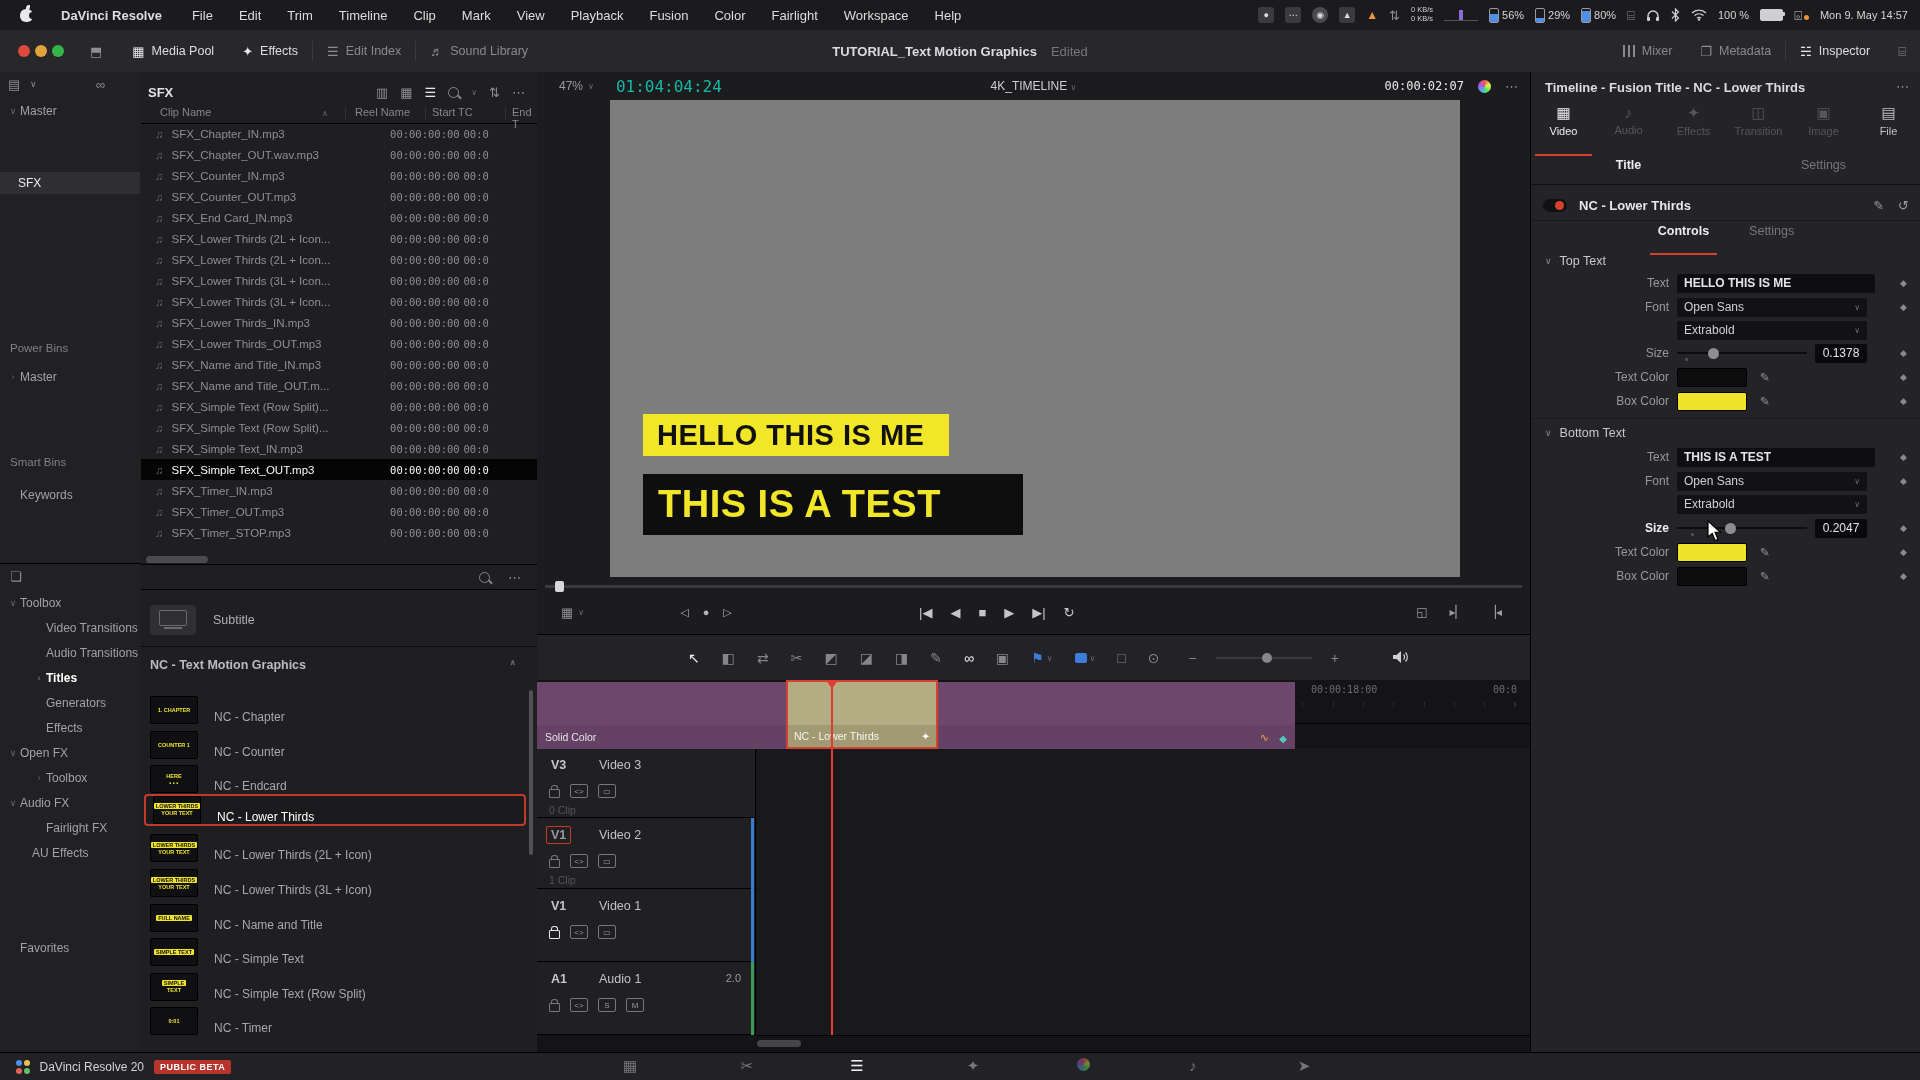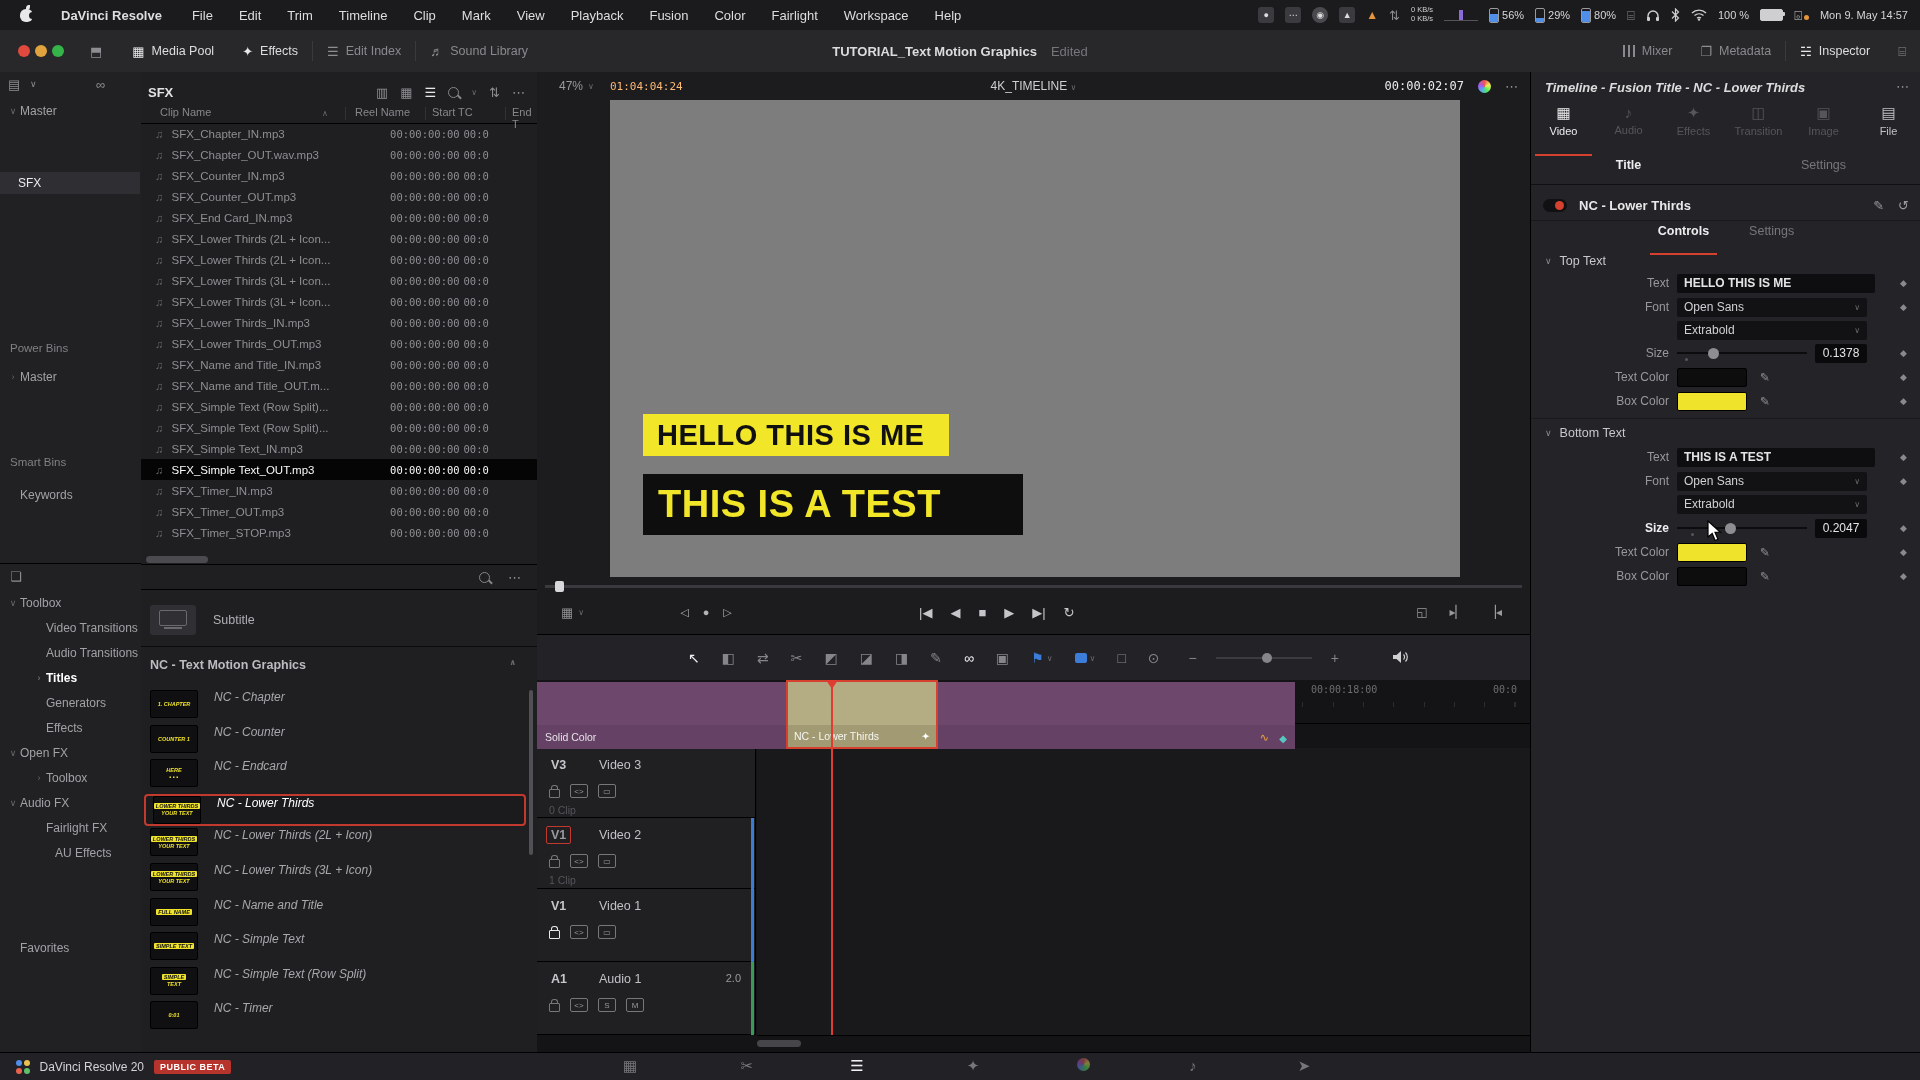--- a/index.html
+++ b/index.html
@@ -58,21 +58,21 @@
   .mrow .mtc{width:80px;font-size:10.5px;}
   .mrow.sel{background:#050506;color:#fafafa;}
   .hscroll{position:absolute;left:5px;top:484px;width:62px;height:7px;background:#4a4a4f;border-radius:4px;}
   #media-search{position:absolute;left:0;top:492px;width:396px;height:26px;border-top:1px solid #000;border-bottom:1px solid #000;display:flex;align-items:center;justify-content:flex-end;gap:18px;padding-right:16px;box-sizing:border-box;}
   
   #subtitle-row{position:absolute;left:0;top:522px;width:396px;height:52px;display:flex;align-items:center;border-bottom:1px solid #0a0a0c;}
   .subthumb{width:46px;height:30px;margin-left:9px;background:#303034;border-radius:3px;position:relative;}
   .subthumb::before{content:'';position:absolute;left:9px;top:5px;right:9px;bottom:9px;border:1px solid #6a6a6e;border-radius:2px;}
   .subthumb::after{content:'';position:absolute;left:14px;bottom:6px;right:14px;height:2px;background:#6a6a6e;}
   #titles-group-header{position:absolute;left:9px;top:586px;width:380px;display:flex;color:#bcbcc0;font-size:12.5px;font-weight:bold;}
-  .titem{position:absolute;left:2px;width:390px;height:34px;display:flex;align-items:flex-start;color:#a8a8ac;font-size:12px;font-style:italic;}
+  .titem{position:absolute;left:2px;width:390px;height:34px;display:flex;align-items:flex-end;color:#a8a8ac;font-size:12px;}
   .titem.sel{border:2px solid #c23a2e;border-radius:4px;left:3px;width:382px;height:32px;color:#fff;background:#1b1b1e;box-sizing:border-box;}
   .tthumb{width:46px;height:26px;margin-left:7px;background:#101012;border:1px solid #000;border-radius:2px;
           display:flex;flex-direction:column;align-items:center;justify-content:center;gap:1px;overflow:hidden;flex:none;}
   .tthumb .chip{background:#f0e32b;color:#111;font-size:5.5px;font-weight:bold;padding:0 2px;border-radius:1px;white-space:nowrap;}
   .tthumb .yl{color:#f0e32b;font-size:5.5px;font-weight:bold;white-space:nowrap;}
   .titem .tlabel{margin-left:16px;white-space:nowrap;}
   #titles-scroll{position:absolute;left:388px;top:618px;width:4px;height:165px;background:#505055;border-radius:2px;}
   
   #viewer{left:537px;top:72px;width:993px;height:608px;background:#1c1c1e;}
   #viewer-bar{position:absolute;left:0;top:0;width:993px;height:28px;display:flex;align-items:center;}
@@ -117,21 +117,21 @@
   #clip-title .cstrip{position:absolute;left:0;right:0;bottom:0;height:22px;background:#a29a73;color:#f6f6f2;font-size:10.5px;display:flex;align-items:center;padding:0 6px;justify-content:space-between;}
   #clip-solid{position:absolute;left:0px;top:2px;width:758px;height:67px;background:#6d486c;}
   #clip-solid .cstrip{position:absolute;left:0;right:0;bottom:0;height:24px;background:#654265;color:#e6e2e6;font-size:10.5px;display:flex;align-items:center;padding:0 8px;}
   #clip-solid .fx{position:absolute;right:26px;bottom:5px;color:#e8a13c;font-size:11px;}
   #clip-solid .kf{position:absolute;right:8px;bottom:5px;color:#58c5c0;font-size:10px;}
   #playhead{position:absolute;left:294px;top:0;width:2px;height:355px;background:#e13c32;z-index:5;}
   #playhead::before{content:'';position:absolute;left:-5px;top:0;border:6px solid transparent;border-top:9px solid #e13c32;}
   #tl-hscroll{position:absolute;left:220px;top:360px;width:44px;height:7px;background:#45454a;border-radius:4px;}
   
   #inspector{left:1530px;top:72px;width:390px;height:980px;background:#242428;border-left:1px solid #000;}
-  #insp-header{position:absolute;left:14px;top:8px;font-size:13px;font-weight:bold;color:#dcdcde;font-style:italic;}
+  #insp-header{position:absolute;left:14px;top:8px;font-size:13px;font-weight:bold;color:#dcdcde;}
   #insp-tabs{position:absolute;left:0;top:32px;width:390px;height:46px;display:flex;}
   .itab{flex:1;display:flex;flex-direction:column;align-items:center;gap:3px;color:#55555a;font-size:11px;position:relative;}
   .itab .tico{font-size:15px;}
   .itab.active{color:#ededef;}
   .itab.active::after{content:'';position:absolute;left:4px;right:4px;bottom:-6px;height:2px;background:#d5402f;}
   .itab.enabled{color:#c2c2c6;}
   #insp-subtabs{position:absolute;left:0;top:86px;width:390px;height:26px;display:flex;border-bottom:1px solid #101012;}
   .stab{flex:1;text-align:center;font-size:12.5px;color:#77777b;}
   .stab.active{color:#ededef;font-weight:bold;}
   #insp-section{position:absolute;left:0;top:118px;width:390px;height:30px;display:flex;align-items:center;border-bottom:1px solid #1a1a1d;}
@@ -347,21 +347,21 @@
           <span>Toolbox</span>
         </div>
         <div class="binrow" style="top: 228px; padding-left: 0px;">
           <span class="tw">∨</span>
           <span>Audio FX</span>
         </div>
         <div class="binrow" style="top: 253px; padding-left: 26px;">
           <span class="tw"></span>
           <span>Fairlight FX</span>
         </div>
-        <div class="binrow" style="top: 278px; padding-left: 35px;">
+        <div class="binrow" style="top: 278px; padding-left: 12px;">
           <span class="tw"></span>
           <span>AU Effects</span>
         </div>
         <div class="binrow" style="top: 373px; padding-left: 0px;">
           <span class="tw"></span>
           <span>Favorites</span>
         </div>
       </div>
   </div>
 
@@ -590,21 +590,21 @@
           <span class="tlabel">NC - Timer</span>
         </div>
       </div>
     <div id="titles-scroll"></div>
   </div>
 
   <div id="viewer" class="abs">
     <div id="viewer-bar">
       <span style="margin-left:22px;color:#9a9a9e;">47%</span>
       <span class="chev" style="margin-left:5px;">∨</span>
-      <span class="mono" style="margin-left:16px;color:#fdba74;font-size:11px;">01:04:04:24</span>
+      <span class="mono" style="margin-left:22px;color:#14b8a6;font-size:16px;">01:04:04:24</span>
       <span style="position:absolute;left:0;right:0;text-align:center;color:#cfcfd2;">
         <span>4K_TIMELINE</span> <span class="chev">∨</span>
       </span>
       <span style="margin-left:auto;display:flex;align-items:center;gap:14px;margin-right:12px;">
         <span class="mono" style="color:#ececee;font-size:12px;">00:00:02:07</span>
         <span class="colorwheel"></span>
         <span class="ic">⋯</span>
       </span>
     </div>
     <div id="canvas">

